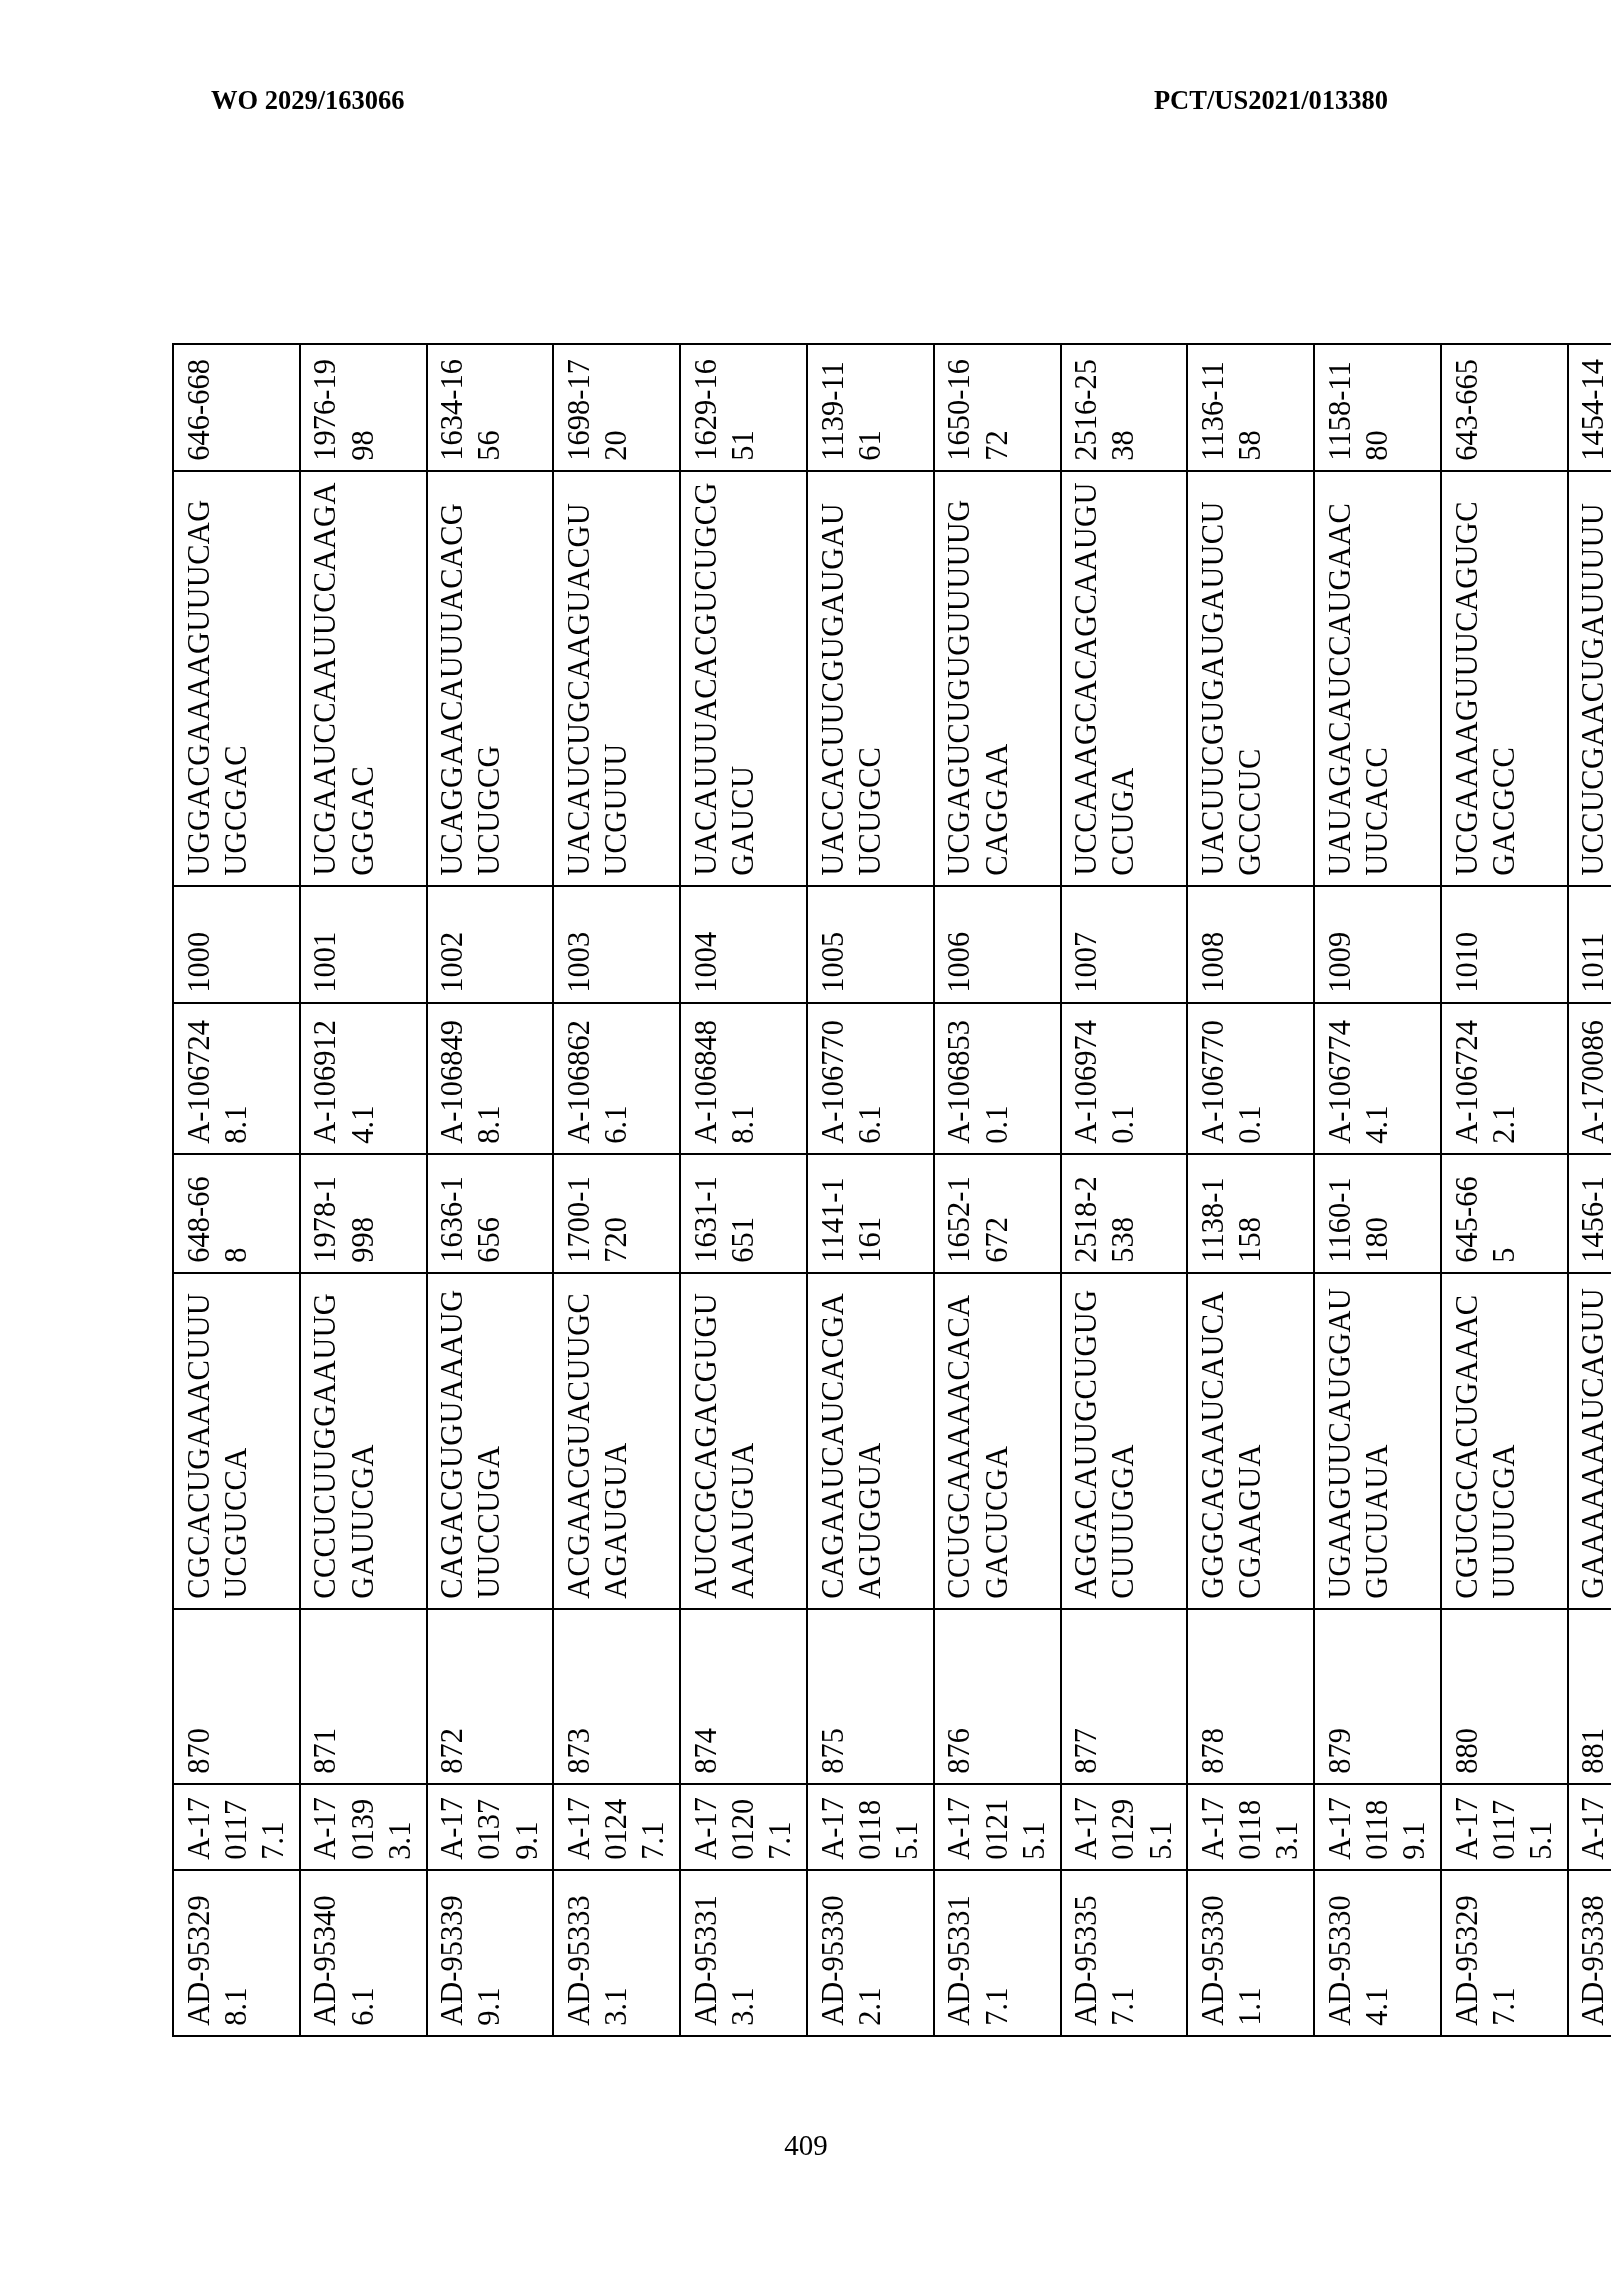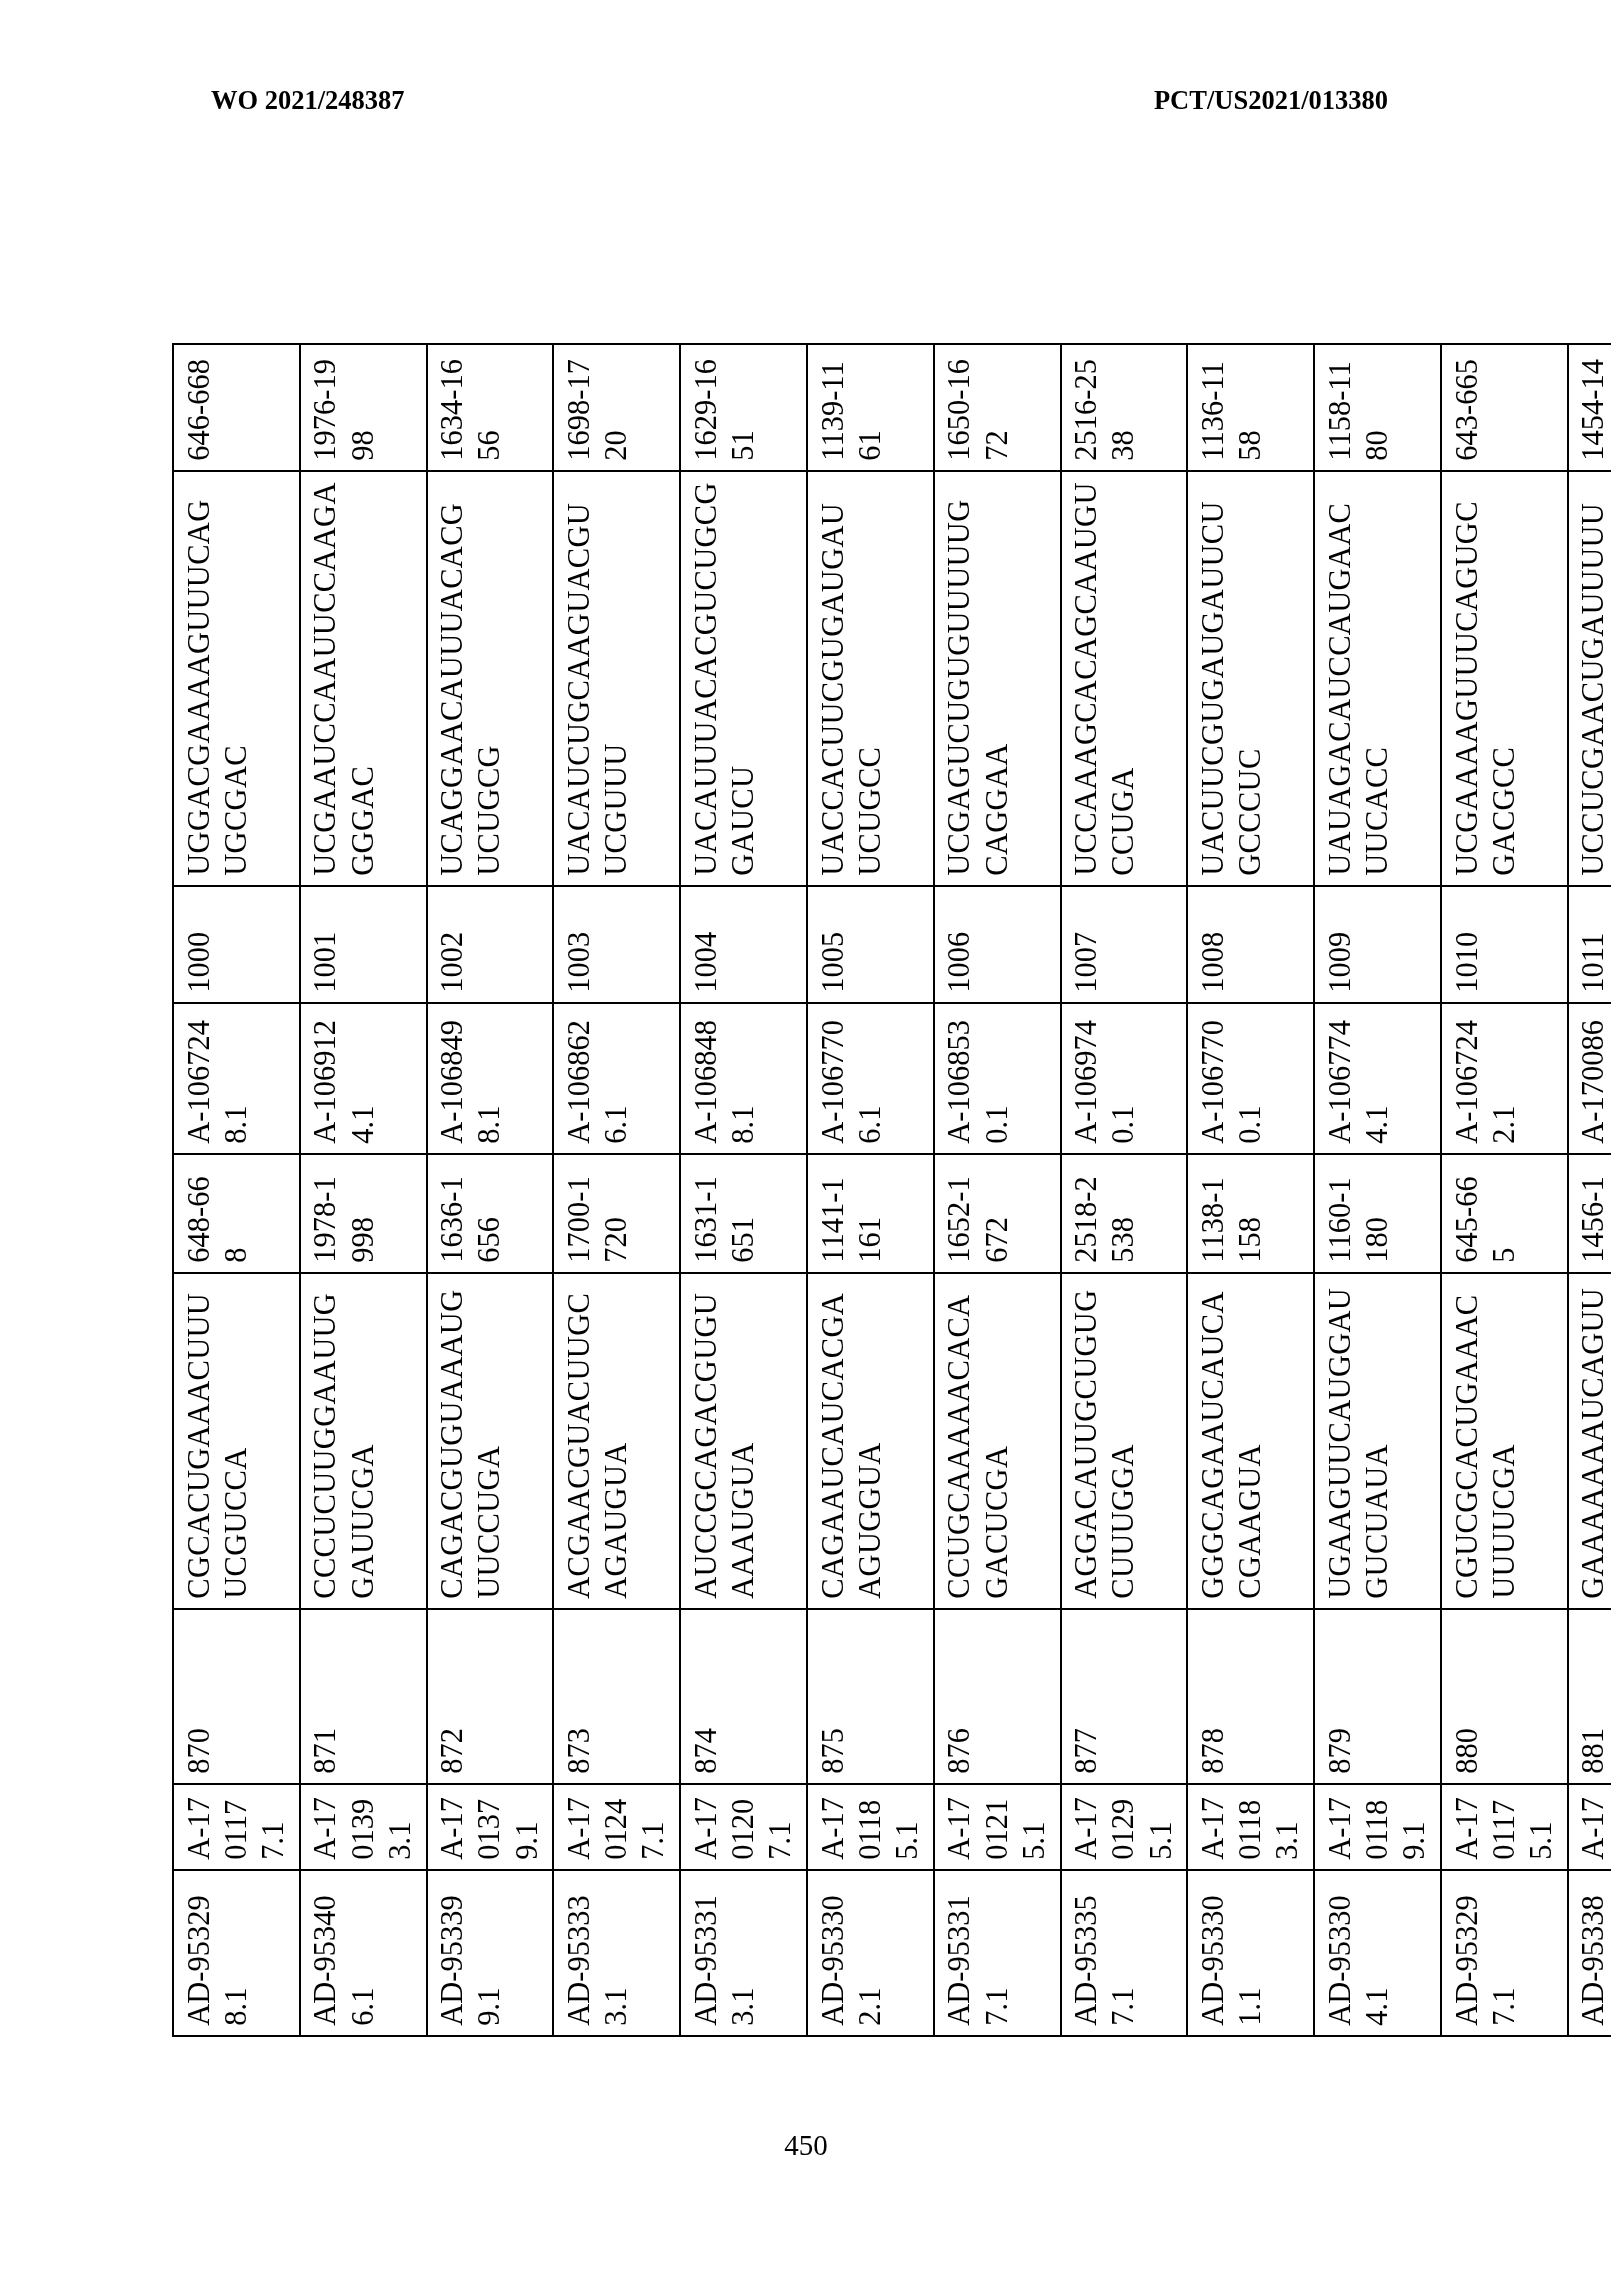--- a/index.html
+++ b/index.html
@@ -27,21 +27,21 @@
   col.c-sseq { width:336px; }
   col.c-srange { width:119px; }
   col.c-asid { width:151px; }
   col.c-asseq-id { width:117px; }
   col.c-asseq { width:415px; }
   col.c-asrange { width:127px; }
 </style>
 </head>
 <body>
 
-<div class="hdr left">WO 2021/248387</div>
+<div class="hdr left">WO 2029/163066</div>
 <div class="hdr right">PCT/US2021/013380</div>
 
 <div class="table-wrap">
   <table>
     <colgroup>
       <col class="c-duplex">
         <col class="c-sid">
         <col class="c-sseq-id">
         <col class="c-sseq">
         <col class="c-srange">
@@ -180,14 +180,14 @@
           <td>1456-1476</td>
           <td>A-1700869.1</td>
           <td>1011</td>
           <td class="seq">UCCUCGAACUGAUUUUUUUUCUU</td>
           <td>1454-1476</td>
         </tr>
       </tbody>
   </table>
 </div>
 
-<div class="pagenum">450</div>
+<div class="pagenum">409</div>
 
 
 </body></html>

